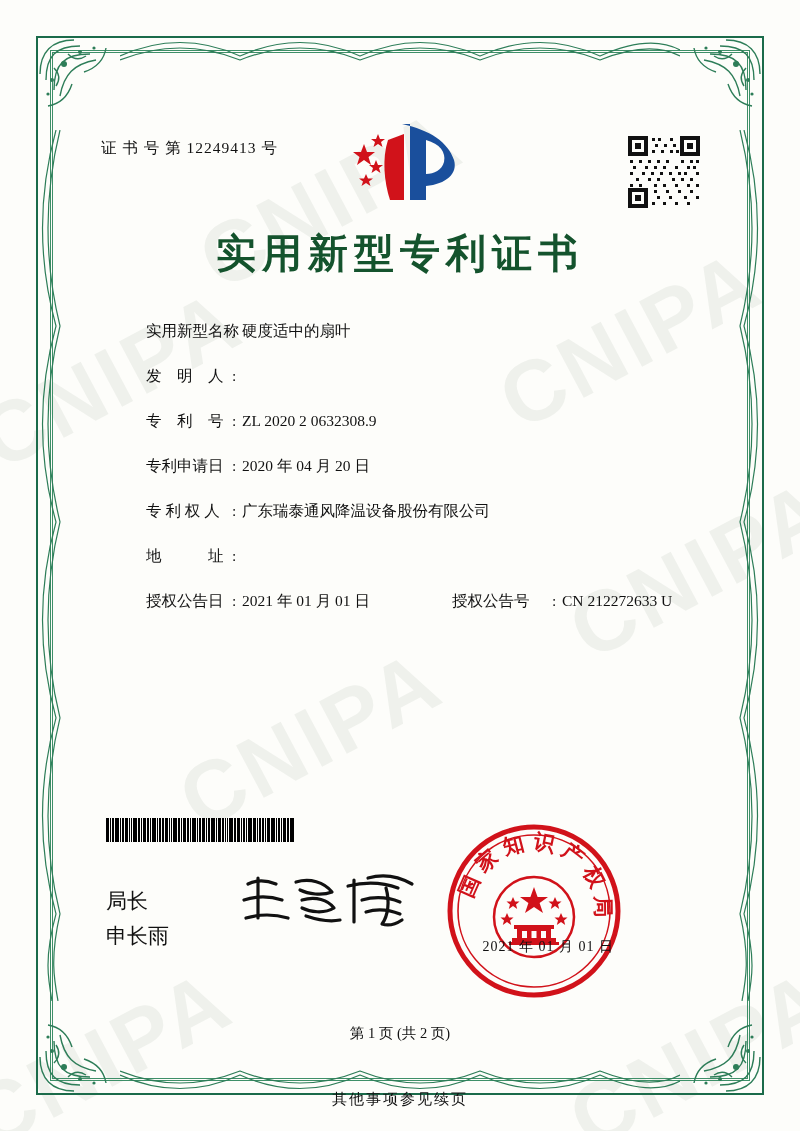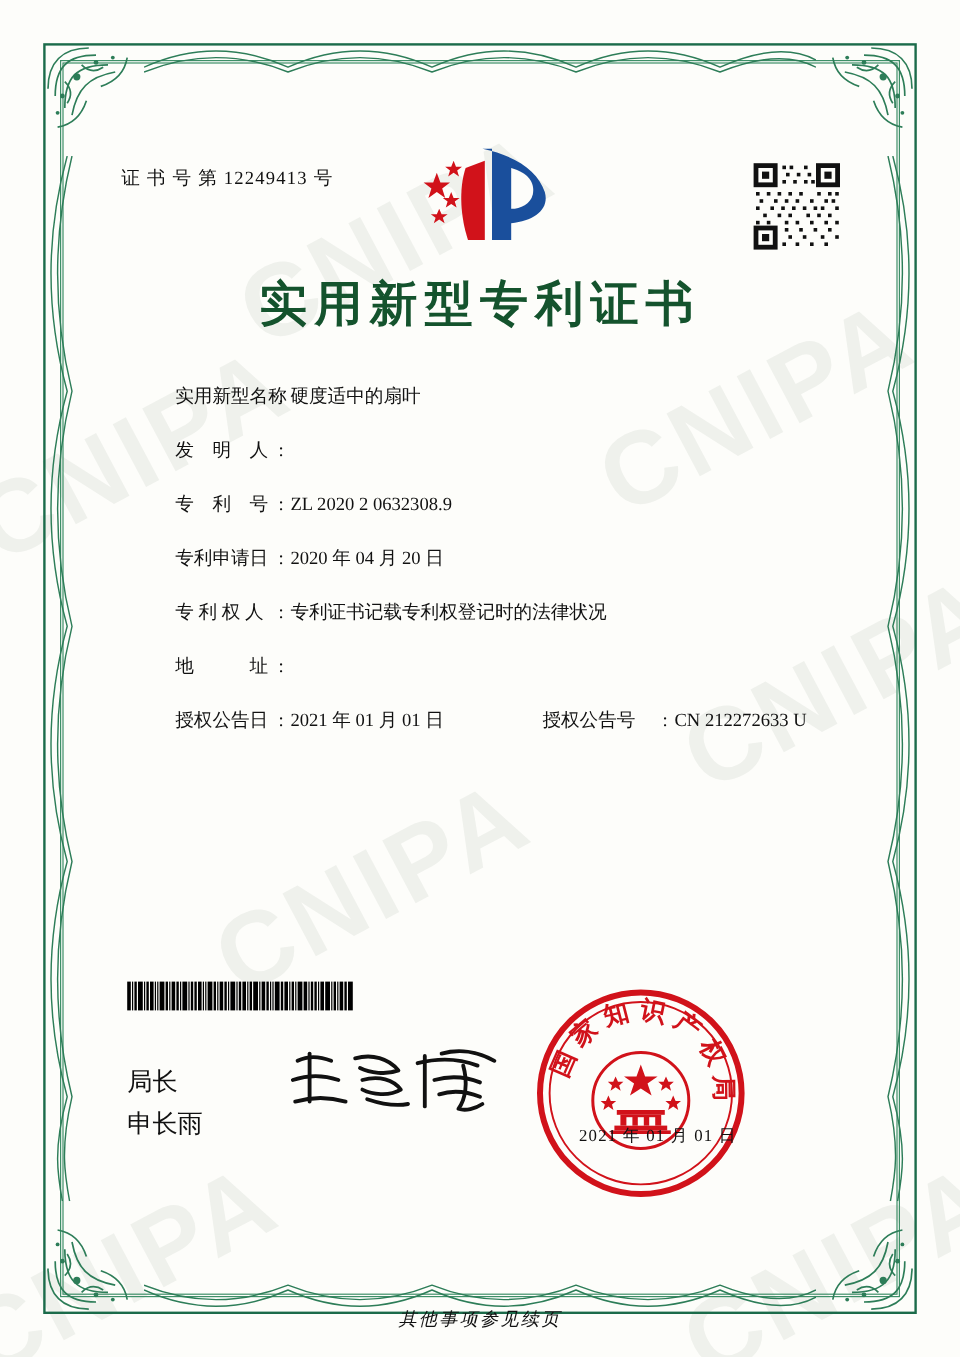--- a/index.html
+++ b/index.html
@@ -234,21 +234,20 @@
   .bottom-note {
     position: absolute;
     left: 0;
     right: 0;
     bottom: 22px;
     text-align: center;
     font-size: 15px;
     letter-spacing: 2px;
     color: #111;
     font-family: "DejaVu Serif", "Liberation Serif", serif;
-    font-style: italic;
   }
 </style>
 </head>
 <body>
 
 <div class="page">
 
   <div class="wm" style="left:-30px; top:330px; font-size:86px;">CNIPA</div>
   <div class="wm" style="left:190px; top:150px; font-size:86px;">CNIPA</div>
   <div class="wm" style="left:490px; top:290px; font-size:86px;">CNIPA</div>
@@ -497,21 +496,21 @@
 
       <div class="field-row">
         <span class="field-label">专利申请日</span>
         <span class="field-colon">:</span>
         <span class="field-value">2020 年 04 月 20 日</span>
       </div>
 
       <div class="field-row">
         <span class="field-label">专 利 权 人</span>
         <span class="field-colon">:</span>
-        <span class="field-value">专利证书记载专利权登记时的法律状况</span>
+        <span class="field-value">广东瑞泰通风降温设备股份有限公司</span>
       </div>
 
       <div class="field-row">
         <span class="field-label">地　　　址</span>
         <span class="field-colon">:</span>
       </div>
 
       <div class="field-row double">
         <span class="field-label">授权公告日</span>
         <span class="field-colon">:</span>
@@ -644,18 +643,19 @@
           <path id="sealArc" d="M 90,90 m -62,0 a 62,62 0 1,1 124,0" fill="none"></path>
         </defs>
         <text font-family="DejaVu Serif, Liberation Serif, serif" font-size="21" font-weight="bold" fill="#d1121a" letter-spacing="7">
           <textPath href="#sealArc" startOffset="6%">国家知识产权局</textPath>
         </text>
       </svg>
     </div>
 
     <div class="seal-date">2021 年 01 月 01 日</div>
 
+    <div class="pagefoot">第 1 页 (共 2 页)</div>
 
   </div>
 
   <div class="bottom-note">其他事项参见续页</div>
 
 </div>
 
 </body></html>

